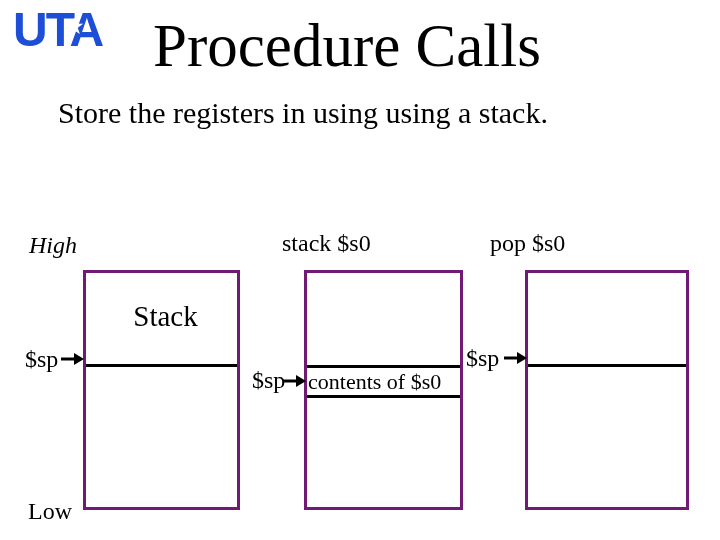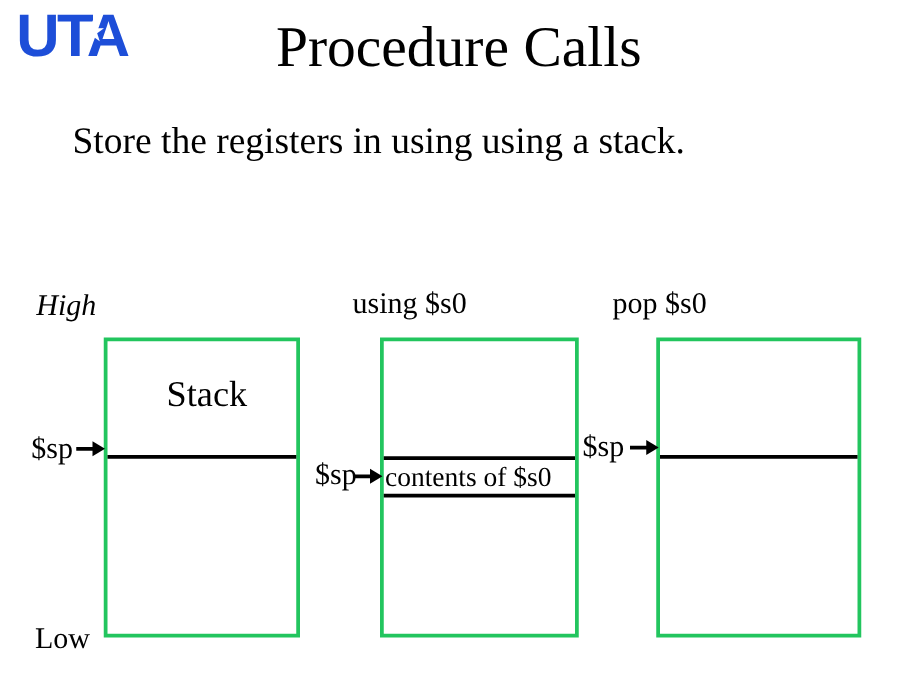--- a/index.html
+++ b/index.html
@@ -7,25 +7,25 @@
     position:relative;width:720px;height:540px;background:#ffffff;
     font-family:"Liberation Serif","DejaVu Serif",serif;color:#000;overflow:hidden;
   }
   .abs{position:absolute;}
   
   #logo{left:13px;top:10px;font-family:"Liberation Sans","DejaVu Sans",sans-serif;
     font-weight:bold;font-size:48px;line-height:40px;letter-spacing:-2px;color:#1d4ed8;}
   #logo-star{left:64px;top:15px;font-size:23px;line-height:23px;color:#fff;
     font-family:"DejaVu Sans",sans-serif;}
   
-  #title{left:0;top:15px;width:694px;text-align:center;font-size:46px;line-height:1;margin-left:20px;}
+  #title{left:0;top:15px;width:694px;text-align:center;font-size:61px;line-height:1;}
   #subtitle{left:58px;top:98px;font-size:30px;line-height:1;white-space:nowrap;}
   #subtitle b{font-weight:normal;}
   
-  .stackbox{border:3px solid #22c55e;background:#fff;box-sizing:border-box;}
+  .stackbox{border:3px solid #701a75;background:#fff;box-sizing:border-box;}
   #box-initial{left:83px;top:270px;width:157px;height:240px;}
   #box-push{left:304px;top:270px;width:159px;height:240px;}
   #box-pop{left:525px;top:270px;width:164px;height:240px;}
   .divider{position:absolute;left:0;width:100%;height:3px;background:#000;}
   #div-initial{top:91px;}
   #div-push-1{top:92px;}
   #div-push-2{top:122px;}
   #div-pop{top:91px;}
   #contents-band{position:absolute;left:1px;top:95px;width:158px;height:27px;
     line-height:27px;font-size:22px;white-space:nowrap;}
@@ -63,21 +63,21 @@
   <div class="abs stackbox" id="box-initial">
     <div class="divider" id="div-initial"></div>
   </div>
   <div class="abs" id="stack-label">Stack</div>
   <div class="abs lbl" id="sp-initial">$sp</div>
   <svg class="abs arrow" id="arrow-initial" viewBox="0 0 24 14">
       <line x1="1" y1="7" x2="15" y2="7" stroke="#000" stroke-width="3"></line>
       <polygon points="14,1 24,7 14,13" fill="#000"></polygon>
     </svg>
 
-  <div class="abs lbl" id="push-label">using $s0</div>
+  <div class="abs lbl" id="push-label">stack $s0</div>
   <div class="abs stackbox" id="box-push">
     <div class="divider" id="div-push-1"></div>
     <div class="divider" id="div-push-2"></div>
     <div id="contents-band">contents of $s0</div>
   </div>
   <div class="abs lbl" id="sp-push">$sp</div>
   <svg class="abs arrow" id="arrow-push" viewBox="0 0 24 14">
       <line x1="1" y1="7" x2="15" y2="7" stroke="#000" stroke-width="3"></line>
       <polygon points="14,1 24,7 14,13" fill="#000"></polygon>
     </svg>

